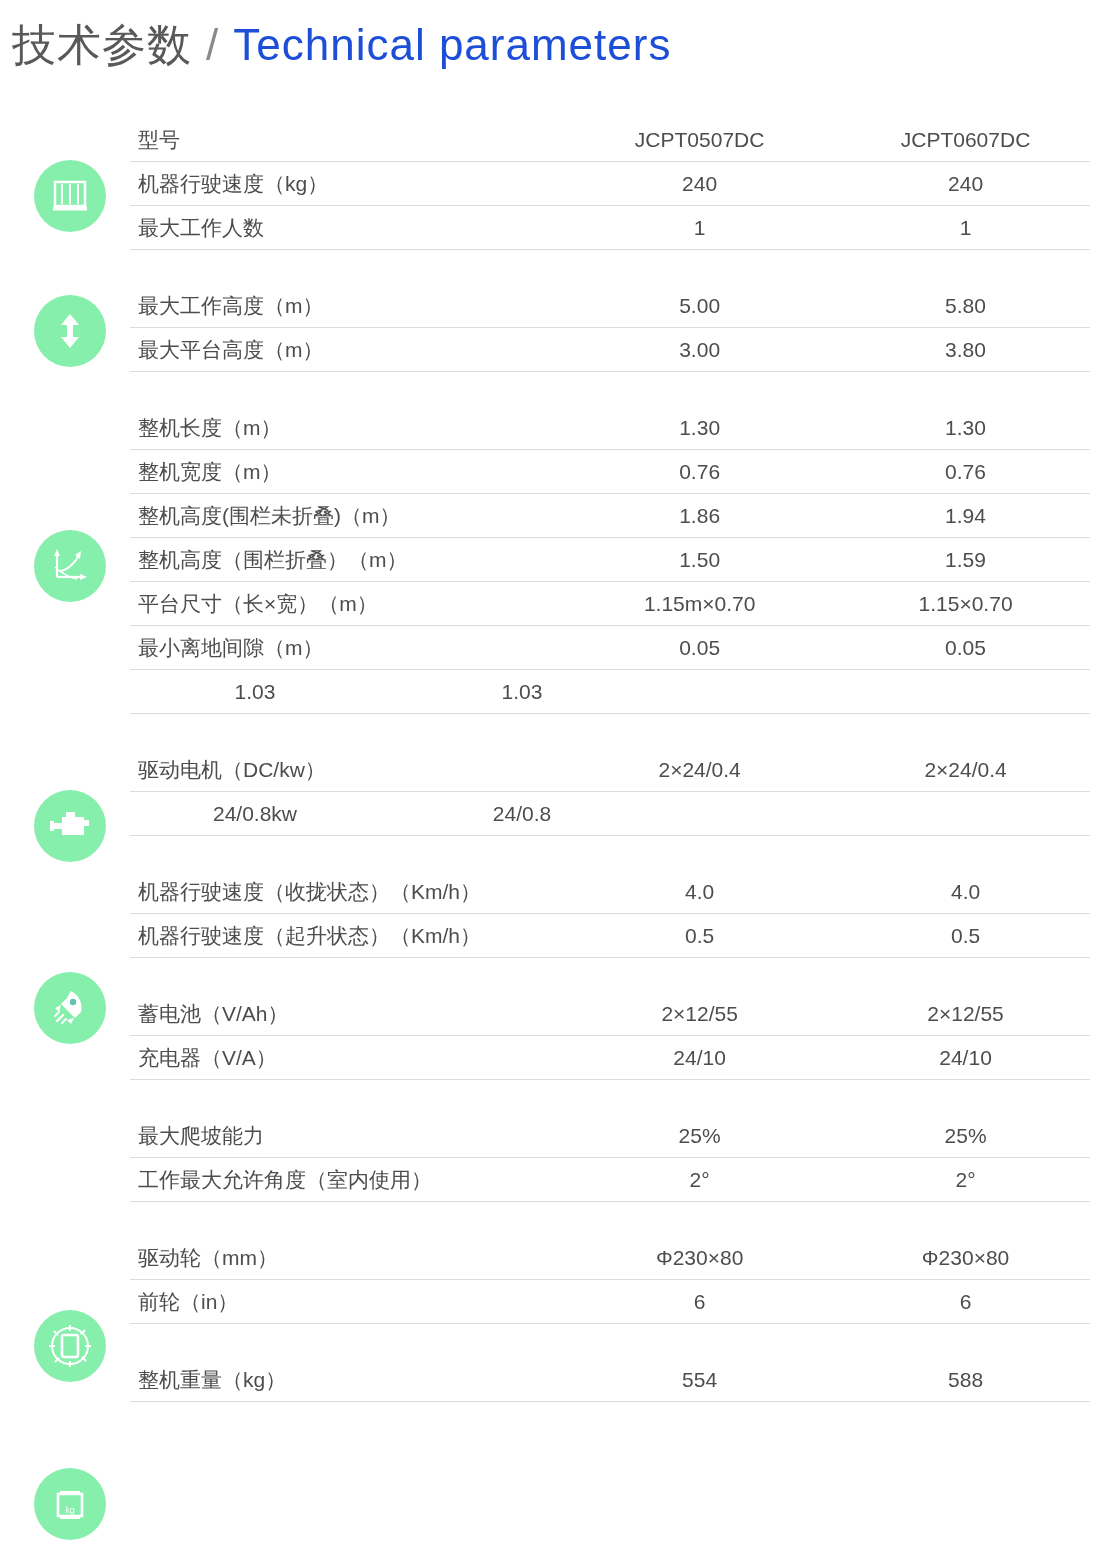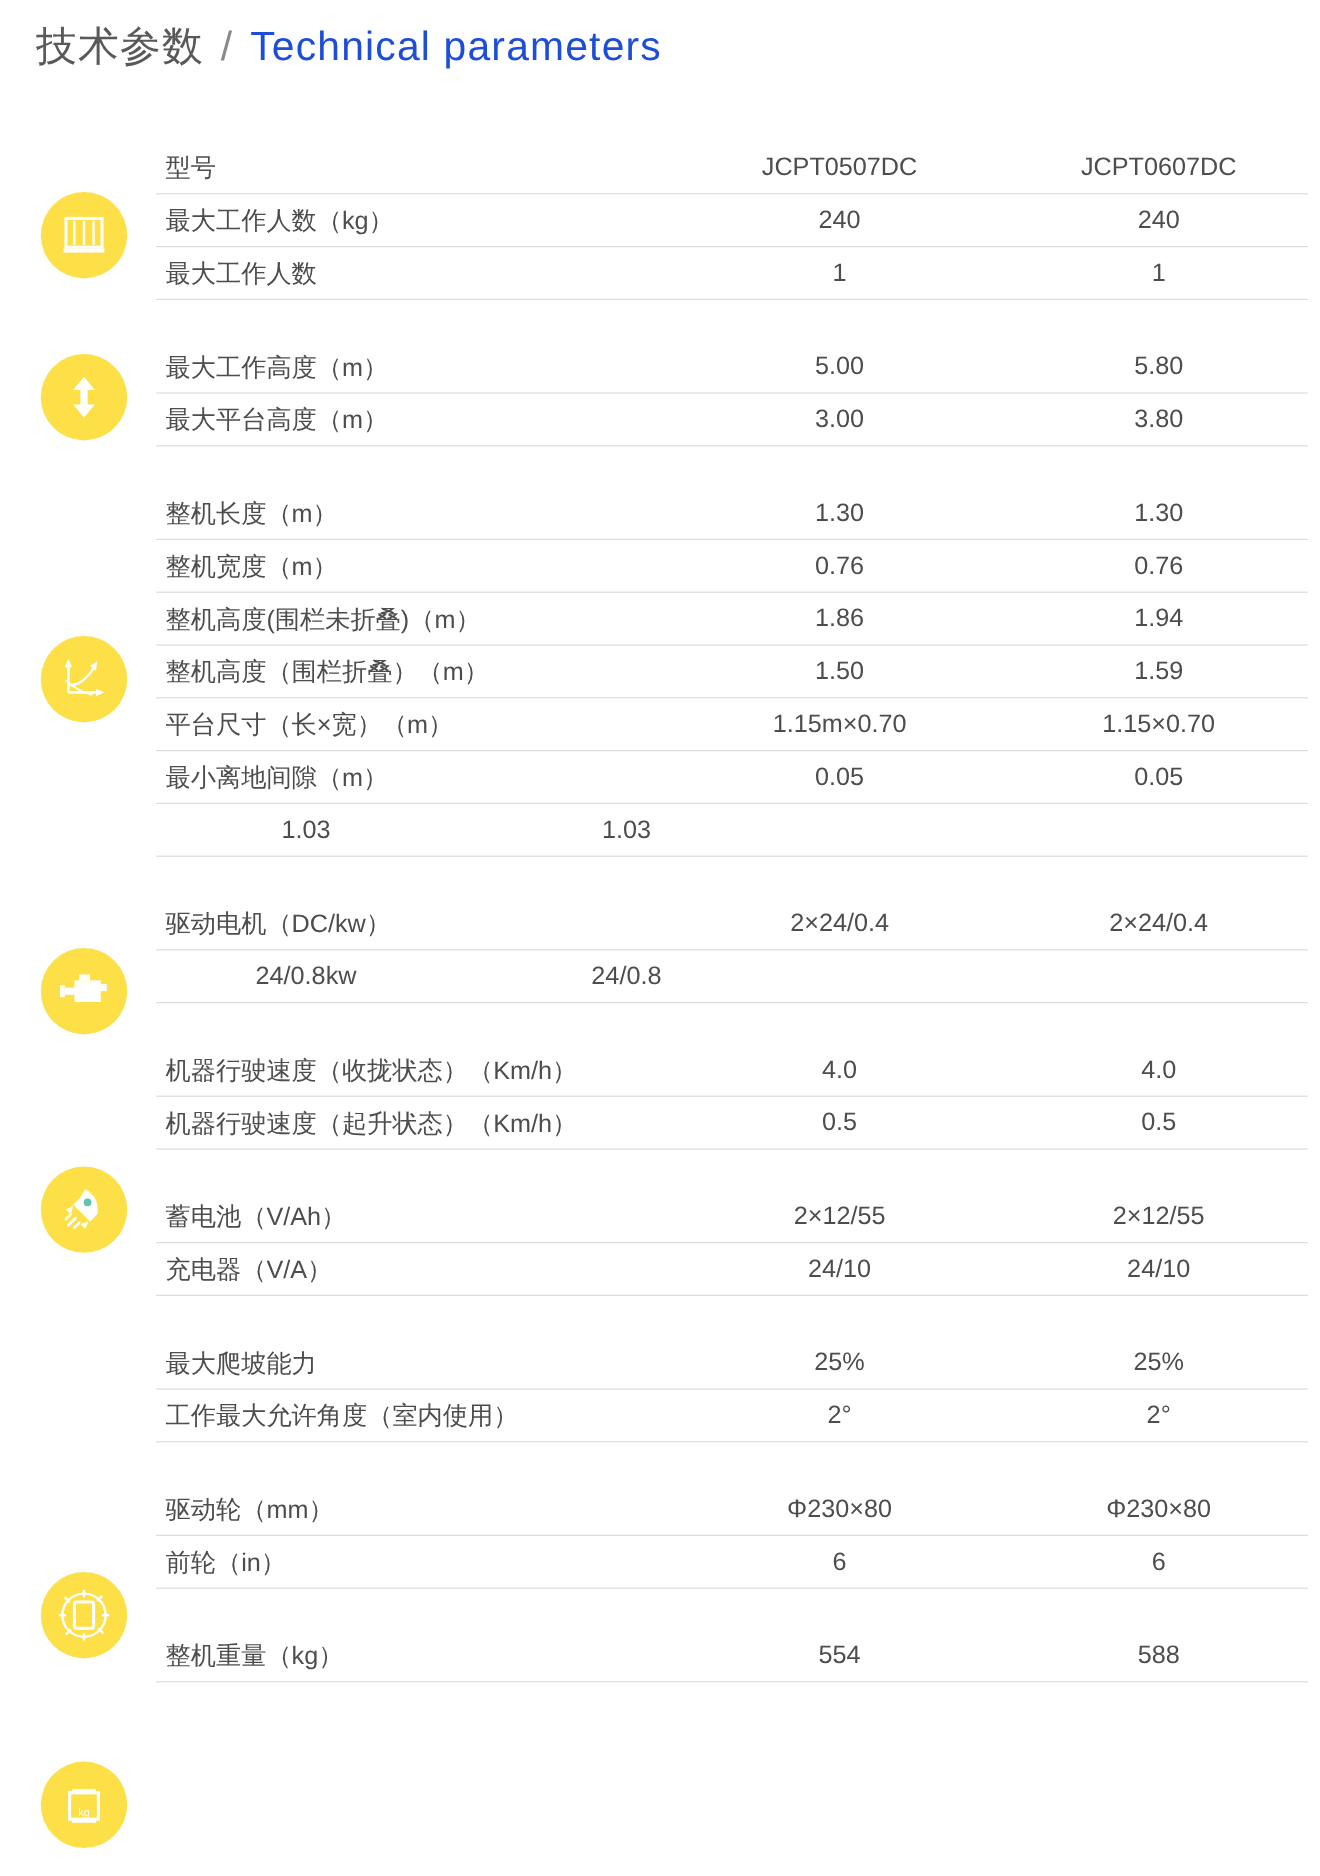--- a/index.html
+++ b/index.html
@@ -11,23 +11,23 @@
     width: 1100px; height: 1563px;
     position: relative;
     font-family: "Liberation Sans", sans-serif;
     color: #4d4d4d;
     overflow: hidden;
   }
 
   
   .page-header {
     position: absolute;
-    left: 30px; top: 16px;
+    left: 12px; top: 16px;
     display: flex; align-items: baseline;
-    font-size: 34px;
+    font-size: 44px;
     letter-spacing: 1px;
   }
   .title-cn { color: #595959; font-weight: 400; }
   .title-sep { color: #8a8a8a; margin: 0 14px; font-weight: 300; }
   .title-en { color: #1d4ed8; font-weight: 400; }
 
   
   .spec-area {
     position: absolute;
     left: 130px; top: 118px;
@@ -59,21 +59,21 @@
     white-space: nowrap;
   }
   .row.header-row .label,
   .row.header-row .val { color: #4d4d4d; }
 
   
   .icon-badge {
     position: absolute;
     width: 72px; height: 72px;
     border-radius: 50%;
-    background: #fde047;
+    background: #86efac;
     display: flex; align-items: center; justify-content: center;
     left: 34px;
   }
   .icon-badge svg { display: block; }
 
   .i-platform { top: 160px; }
   .i-height   { top: 295px; }
   .i-dims     { top: 530px; }
   .i-motor    { top: 790px; }
   .i-speed    { top: 972px; }
@@ -168,21 +168,21 @@
 </div>
 
 <div class="spec-area" id="spec-area">
     <div class="group">
       <div class="row header-row">
         <div class="label">型号</div>
         <div class="val">JCPT0507DC</div>
         <div class="val">JCPT0607DC</div>
       </div>
       <div class="row">
-        <div class="label">最大工作人数（kg）</div>
+        <div class="label">机器行驶速度（kg）</div>
         <div class="val">240</div>
         <div class="val">240</div>
       </div>
       <div class="row">
         <div class="label">最大工作人数</div>
         <div class="val">1</div>
         <div class="val">1</div>
       </div>
     </div>
     <div class="group">

